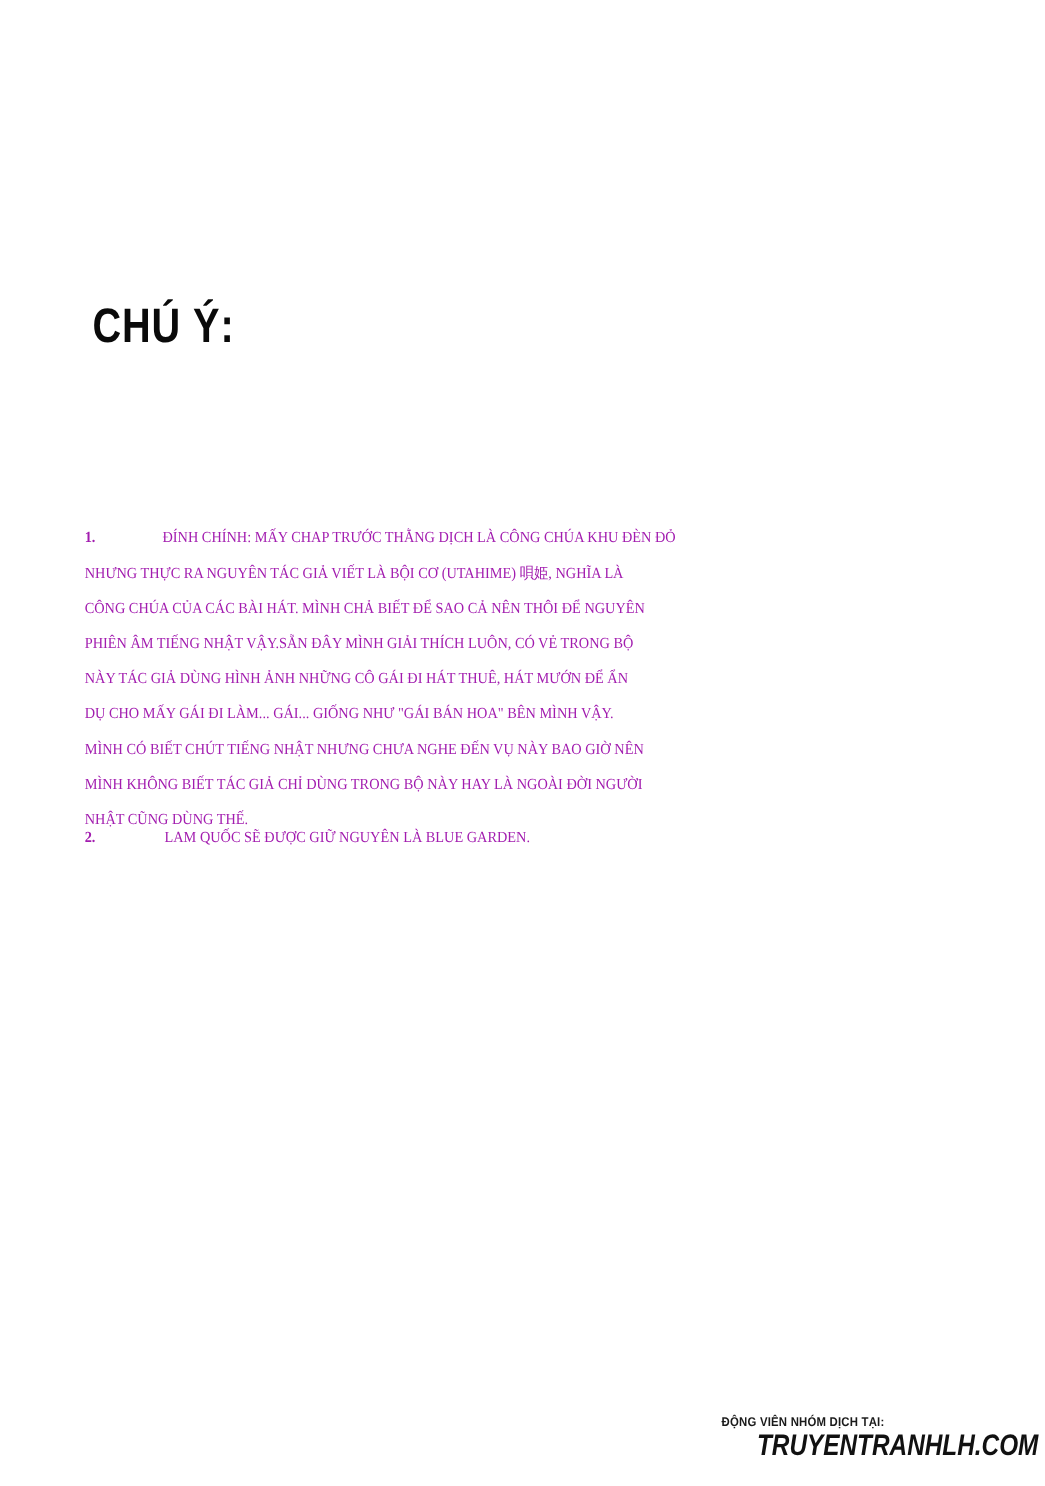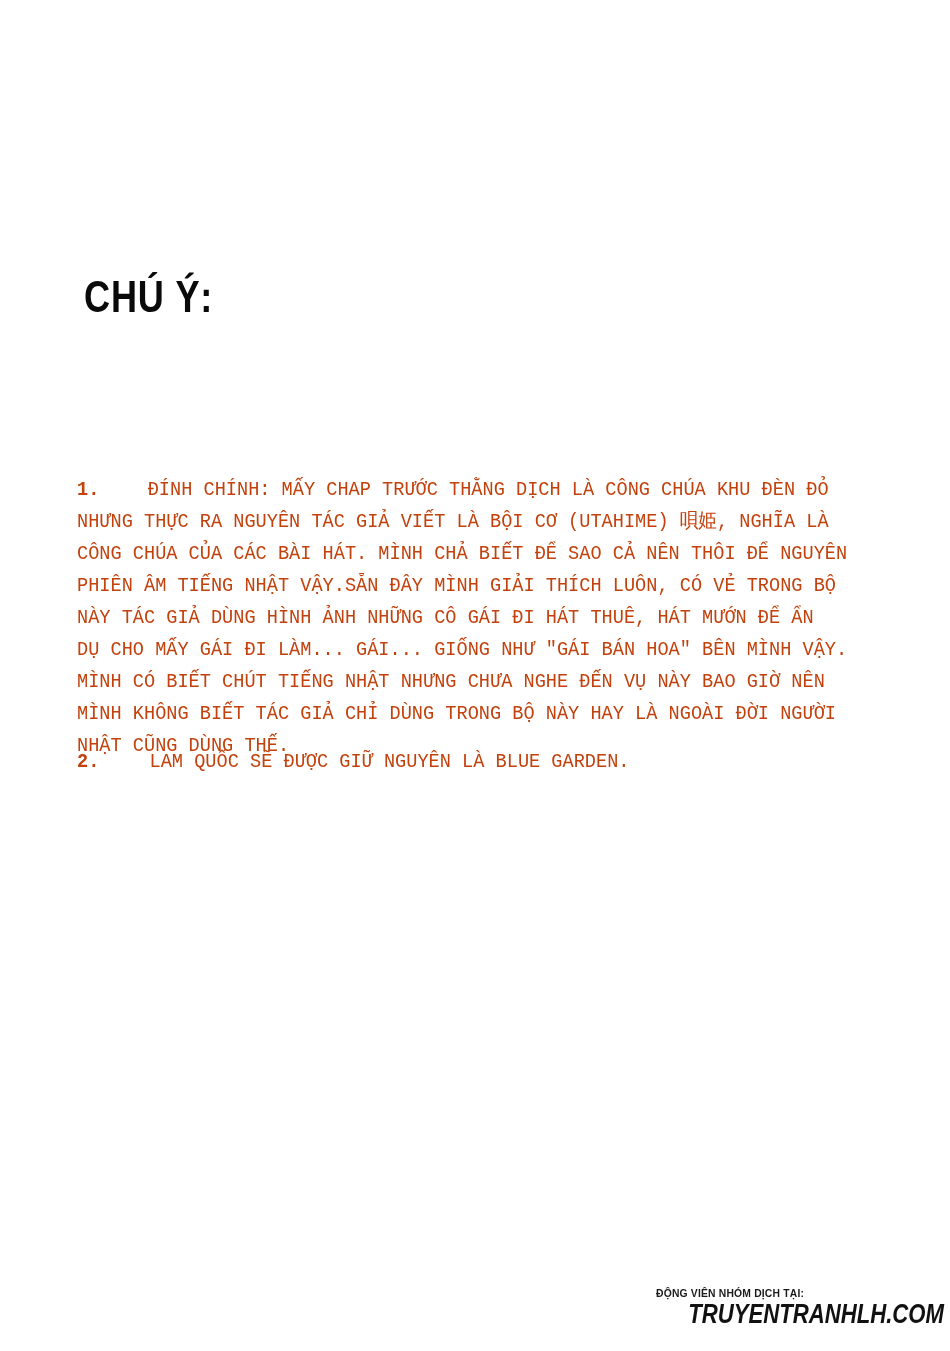--- a/index.html
+++ b/index.html
@@ -24,24 +24,24 @@
       letter-spacing: 1px;
       transform: scaleX(0.82);
       transform-origin: left top;
       color: #0a0a0a;
       margin: 0;
     }
     .note-block {
       position: absolute;
       left: 77px;
       width: 820px;
-      font-family: Liberation Mono, monospace;
-      font-size: 20px;
+      font-family: Liberation Serif, serif;
+      font-size: 14px;
       text-transform: uppercase;
-      color: #c2410c;
+      color: #a21caf;
     }
     .note-line {
       height: 32px;
       line-height: 32px;
       white-space: nowrap;
       transform: scaleX(0.93);
       transform-origin: left center;
     }
     .note-number {
       display: inline-block;

